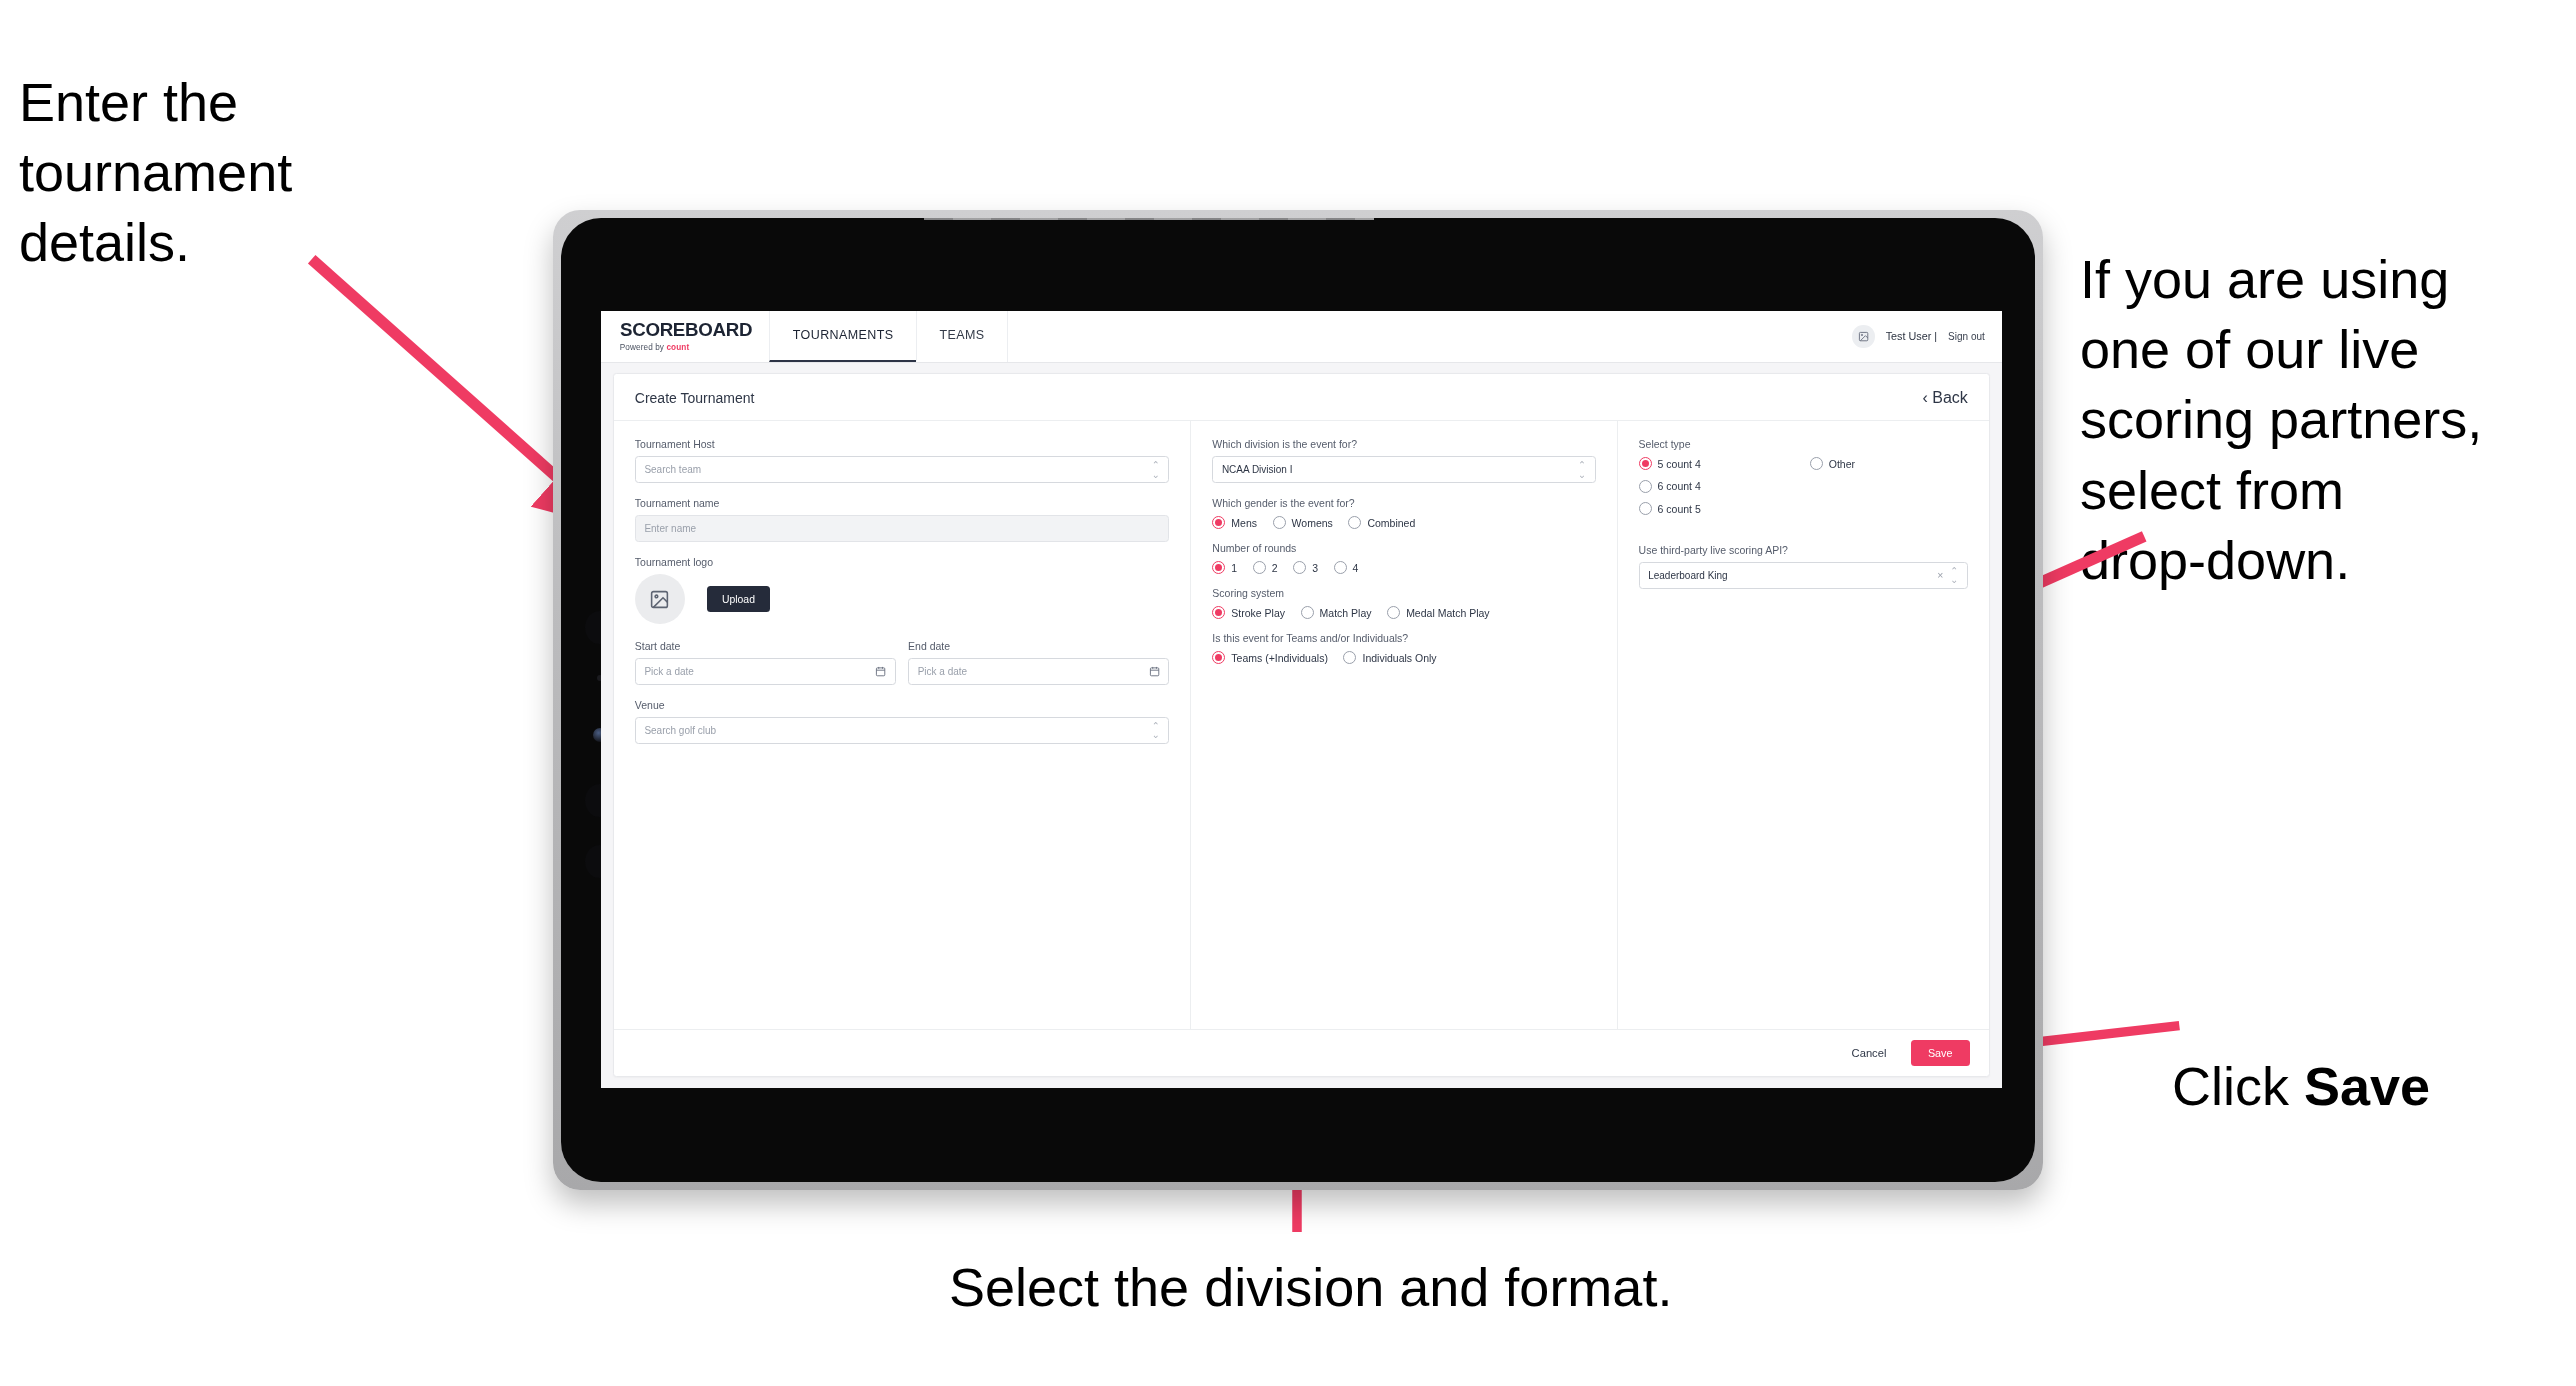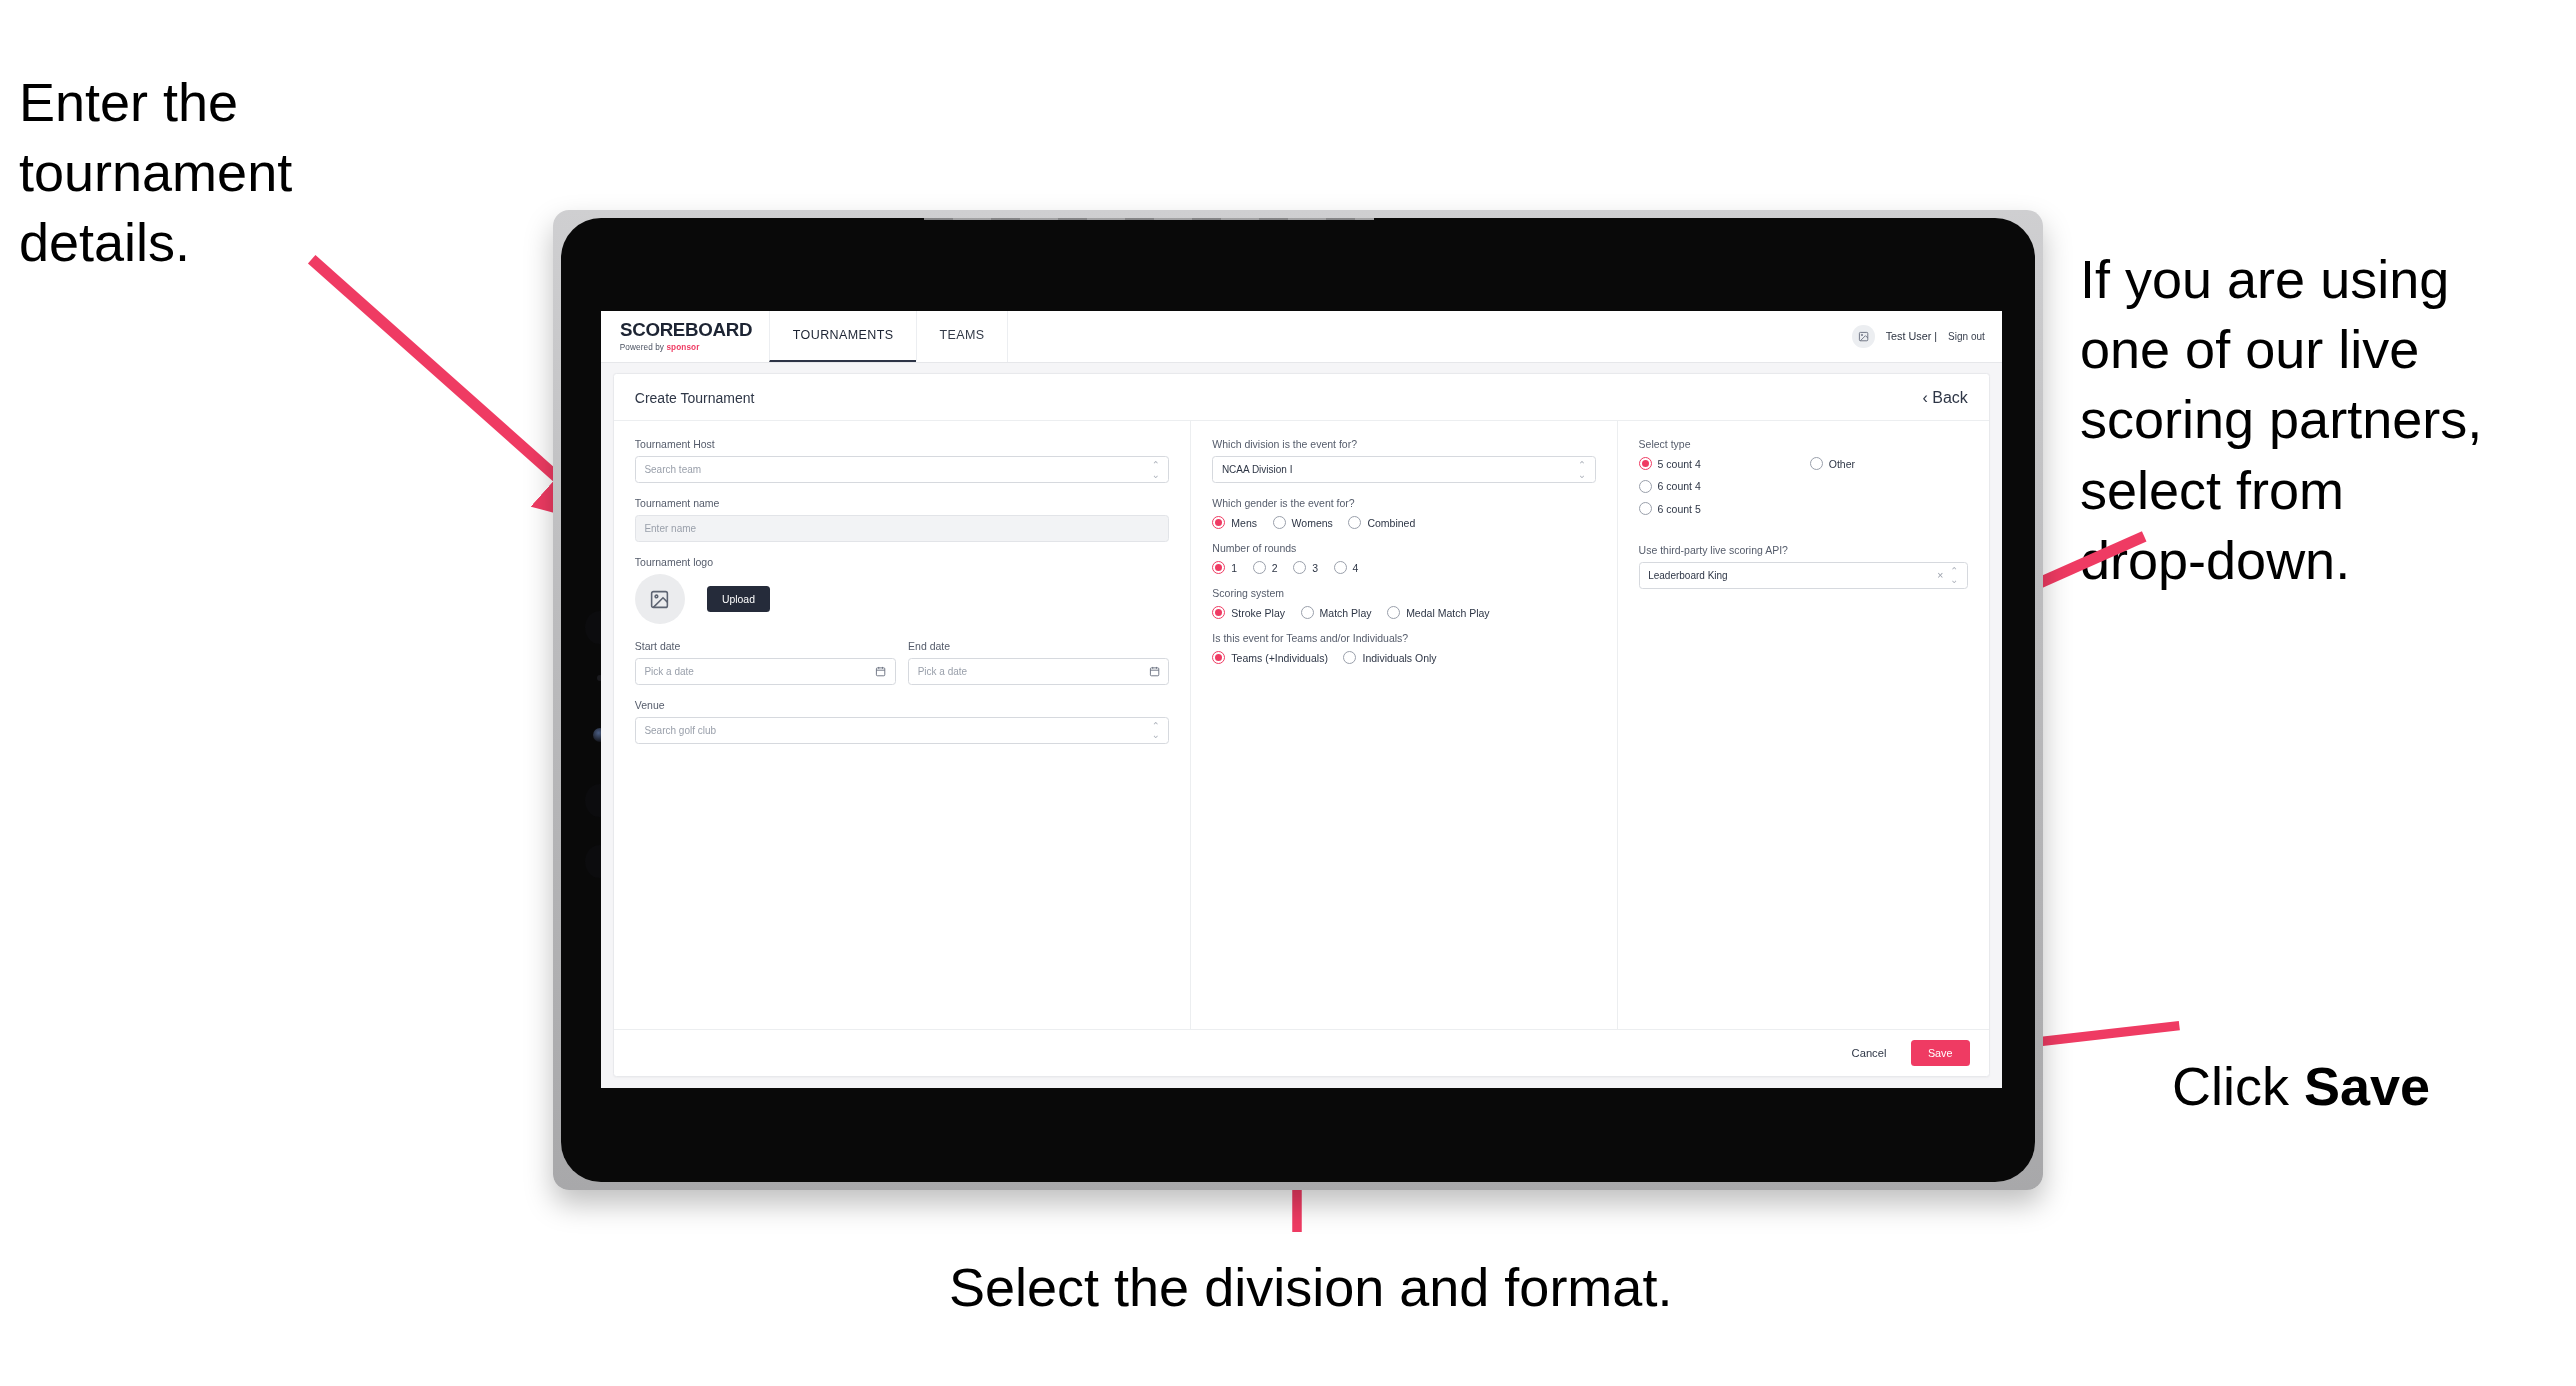--- a/index.html
+++ b/index.html
@@ -28,21 +28,21 @@
 
   
   .arrow { position: absolute; overflow: visible; }
 
   
   .device {
     position: absolute;
     left: 553px; top: 210px;
     width: 1490px; height: 980px;
     background: linear-gradient(180deg,#cfcfd1 0%,#bcbcbe 40%,#a8a8aa 100%);
-    border-radius: 16px;
+    border-radius: 27px;
     box-shadow: 0 14px 29px rgba(0,0,0,.25);
     padding: 7.8px;
   }
   .device-inner {
     width: 100%; height: 100%;
     background: #090909;
     border-radius: 40px;
     position: relative;
     overflow: hidden;
   }
@@ -255,21 +255,21 @@
       <div class="bezel-dot bd2"></div>
       <div class="bezel-dot bd3"></div>
       <div class="bezel-dot bd4"></div>
       <div class="bezel-dot bd5"></div>
 
       <div class="screen">
 
         <div class="topbar">
           <div class="brand">
             <div class="brand-word">SCOREBOARD</div>
-            <div class="brand-sub"><span>Powered by </span><i>sponsor</i></div>
+            <div class="brand-sub"><span>Powered by </span><i>count</i></div>
           </div>
 
           <div class="navtab active">
             <span>TOURNAMENTS</span>
           </div>
           <div class="navtab">
             <span>TEAMS</span>
           </div>
 
           <div class="navspacer"></div>

